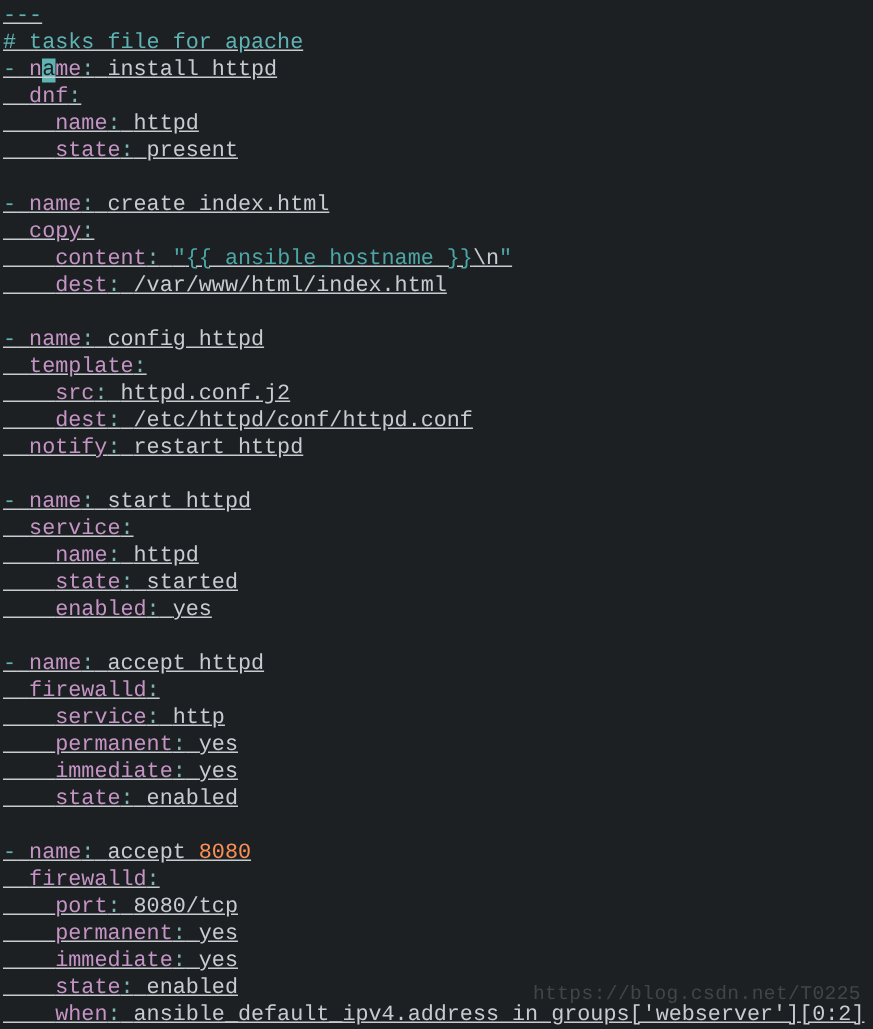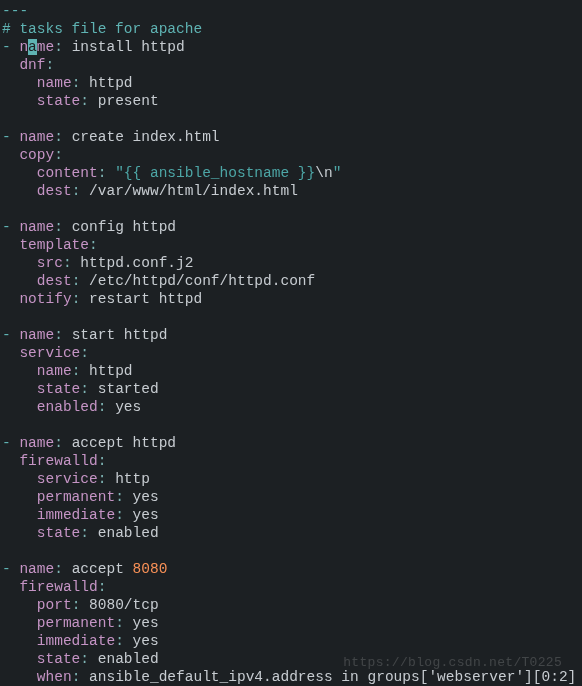--- a/index.html
+++ b/index.html
@@ -8,33 +8,33 @@
       color: #c7ccd1;
       font-family: 'Consolas', 'Monaco', 'Courier New', monospace;
       font-size: 14.5px;
       line-height: 18px;
       padding: 0;
       width: 582px;
       height: 686px;
       overflow: hidden;
       position: relative;
     }
-    .code { white-space: pre; padding: 2px 0 0 2px; }
+    .code { white-space: pre; padding: 2px 0 0 2px; text-decoration: underline; }
     .dash { color: #5fb3b3; }
     .key { color: #c594c5; }
     .colon { color: #7fb5b5; }
     .value { color: #c7ccd1; }
     .string { color: #4da6a6; }
     .num { color: #f99157; }
     .comment { color: #5fb3b3; }
     .cursor { background: #5fb3b3; color: #1c2023; }
     .watermark {
       position: absolute;
       bottom: 14px;
-      right: 20px;
+      right: 8px;
       color: rgba(200,200,200,0.22);
       font-size: 13px;
       letter-spacing: 0.3px;
     }
   </style>
 </head>
 <body>
 
 <div class="code"><span class="dash">---</span>
 <span class="comment"># tasks file for apache</span>

